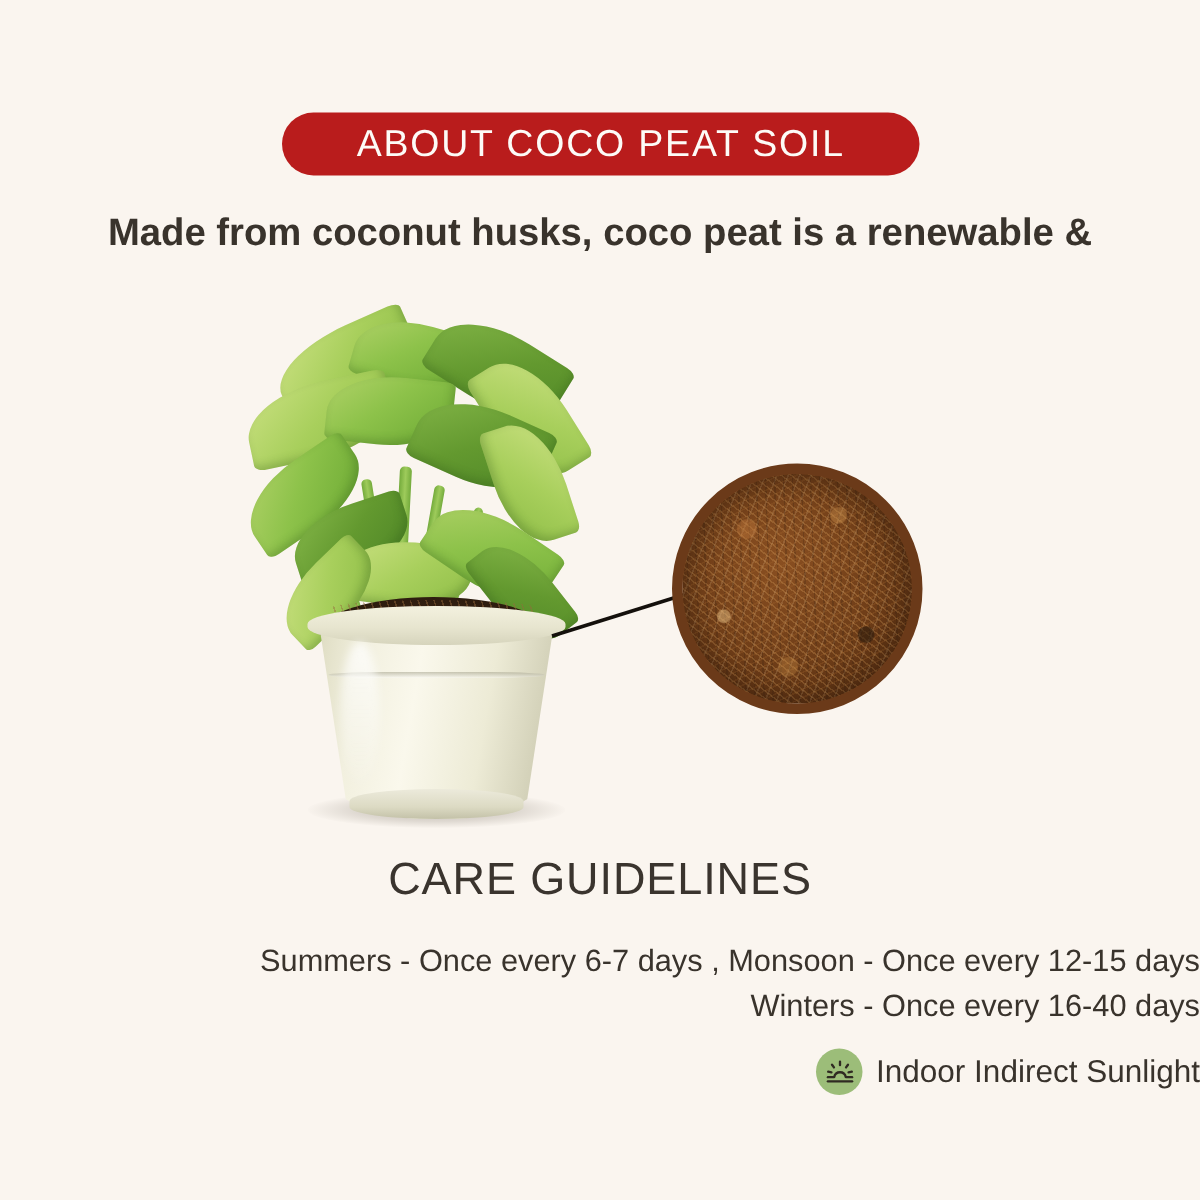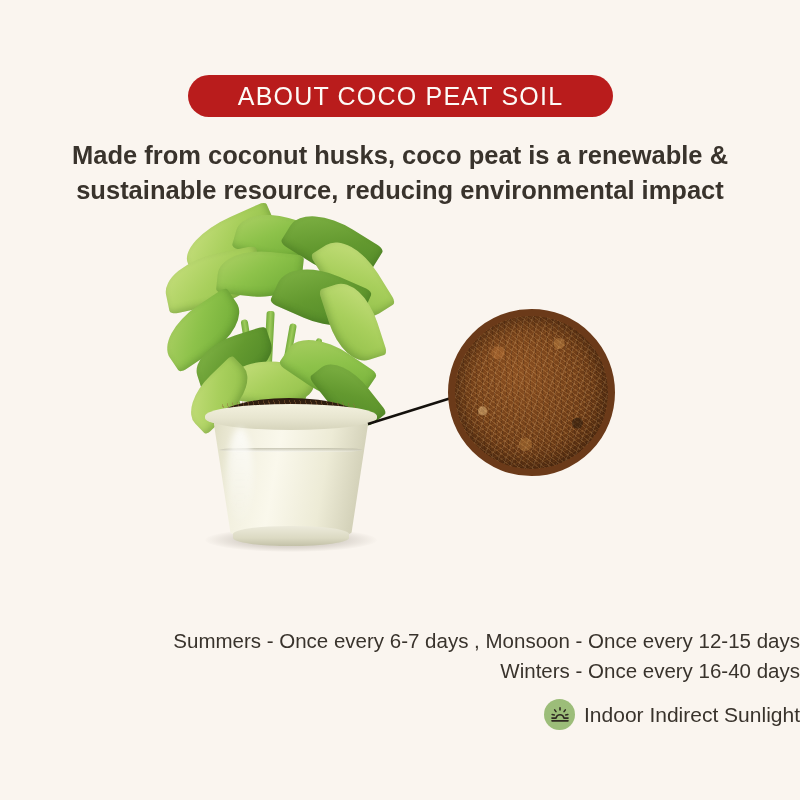--- a/index.html
+++ b/index.html
@@ -141,21 +141,20 @@
 <body>
 
 <div class="page">
 
   <div class="pill">
     <span class="pill-text">ABOUT COCO PEAT SOIL</span>
   </div>
 
   <div class="subtitle">
     <span class="l1">Made from coconut husks, coco peat is a renewable &amp;</span>
-    <span class="l2">sustainable resource, reducing environmental impact</span>
   </div>
 
   <div>
 
     <div class="plant">
 
       <div class="stem" style="left:104px;top:96px;width:8px;height:104px;transform:rotate(3deg);"></div>
       <div class="stem" style="left:88px;top:104px;width:7px;height:96px;transform:rotate(-9deg);"></div>
       <div class="stem" style="left:122px;top:108px;width:7px;height:92px;transform:rotate(10deg);"></div>
       <div class="stem" style="left:66px;top:120px;width:6px;height:80px;transform:rotate(-16deg);"></div>
@@ -191,20 +190,21 @@
       <div class="pot-base"></div>
     </div>
 
     <svg class="callout-line" viewBox="0 0 100 34">
       <line x1="2" y1="32" x2="98" y2="2" stroke="#14100c" stroke-width="2.4"></line>
     </svg>
 
     <div class="soil-circle"></div>
   </div>
 
+  <div class="care-title">CARE GUIDELINES</div>
 
   <div class="care-lines">
     <span>Summers - Once every 6-7 days , Monsoon - Once every 12-15 days</span>
     <span>Winters - Once every 16-40 days</span>
   </div>
 
   <div class="sun-row">
     <span class="sun-badge">
       <svg width="22" height="22" viewBox="0 0 24 24" fill="none" stroke="#2f2a22" stroke-width="1.7" stroke-linecap="round">
         <path d="M7.8 15.2a4.3 4.3 0 0 1 8.4 0"></path>

